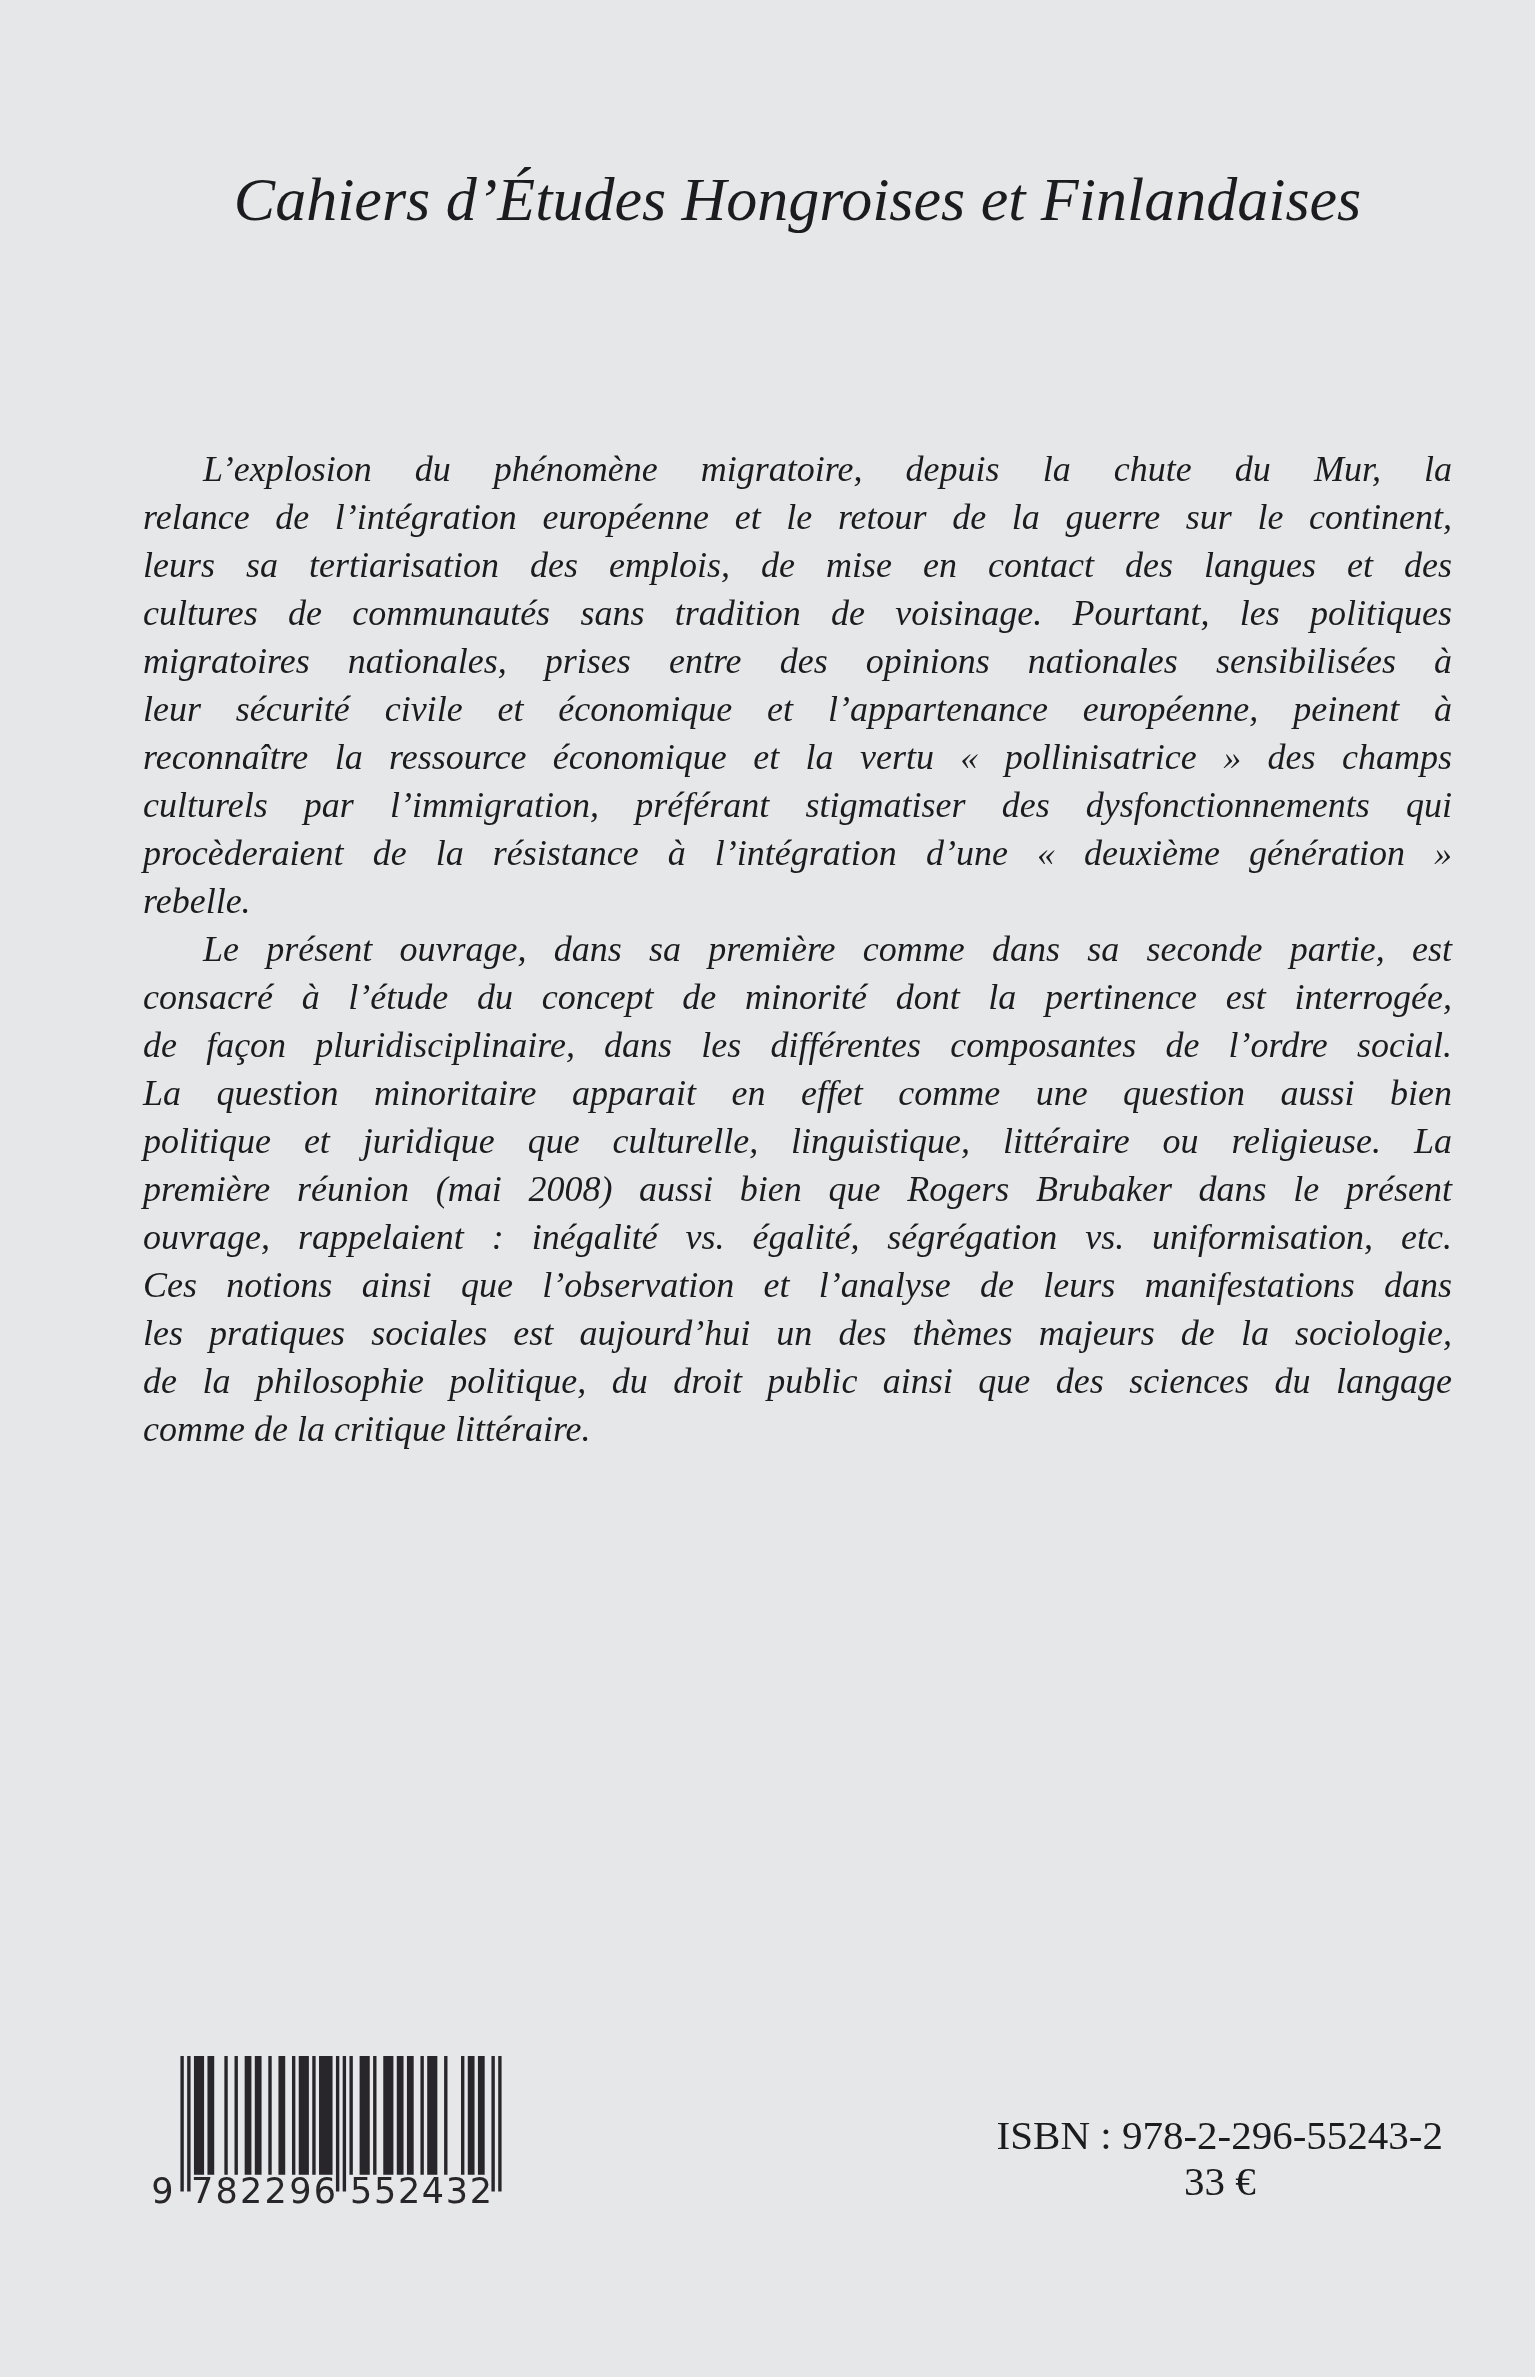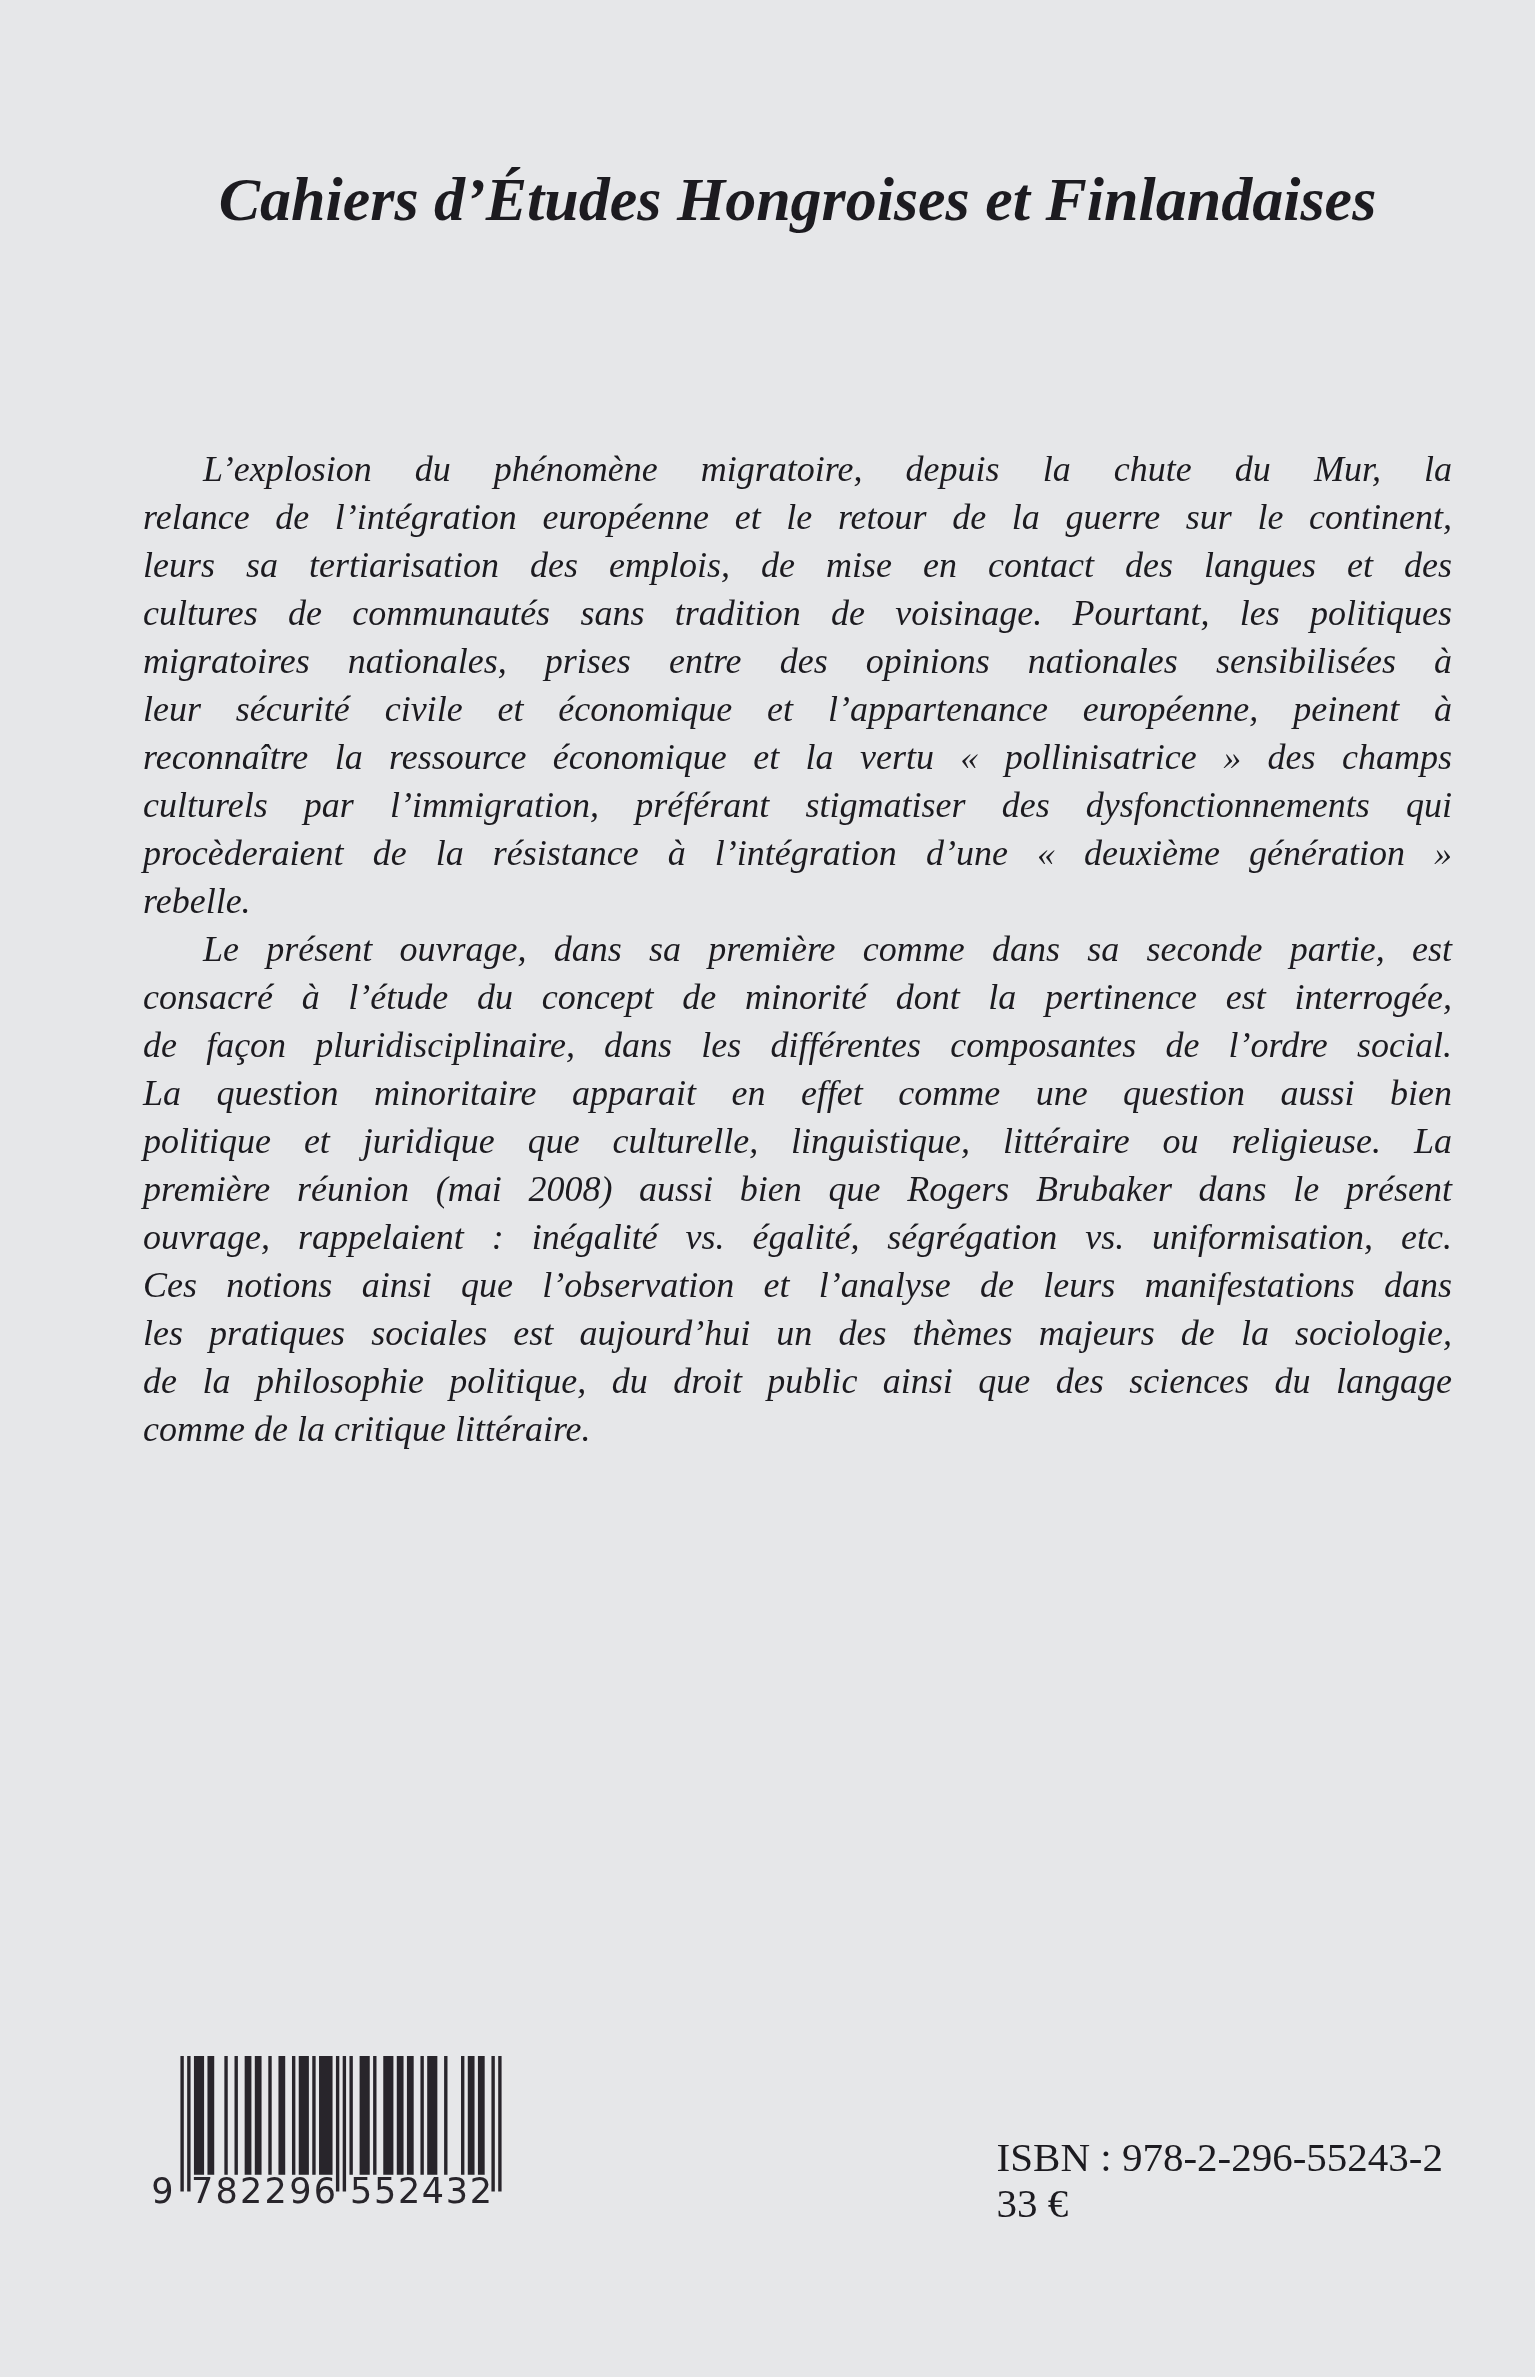--- a/index.html
+++ b/index.html
@@ -13,21 +13,21 @@
     font-family: "Liberation Serif", serif;
     color: #1c1b20;
   }
   .title {
     position: absolute;
     left: 143px;
     top: 161px;
     width: 1309px;
     text-align: center;
     font-style: italic;
-    font-weight: 700;
+    font-weight: 400;
     font-size: 62px;
     line-height: 77px;
     white-space: nowrap;
   }
   .body-text {
     position: absolute;
     left: 143px;
     top: 445px;
     width: 1309px;
     font-size: 36px;
@@ -77,25 +77,24 @@
     top: 0;
     display: flex;
     justify-content: space-between;
   }
   .bc-group.g1 { left: 11px;  width: 145px; }
   .bc-group.g2 { left: 170px; width: 142px; }
   .isbn-block {
     position: absolute;
     right: 92px;
     top: 2112px;
-    text-align: left;
+    text-align: center;
     font-size: 41px;
     line-height: 46px;
     white-space: nowrap;
-    margin-top: 22px;
   }
 </style>
 </head>
 <body>
 
 <div class="page">
 
   <div class="title">Cahiers d’Études Hongroises et Finlandaises</div>
 
   <div class="body-text">

